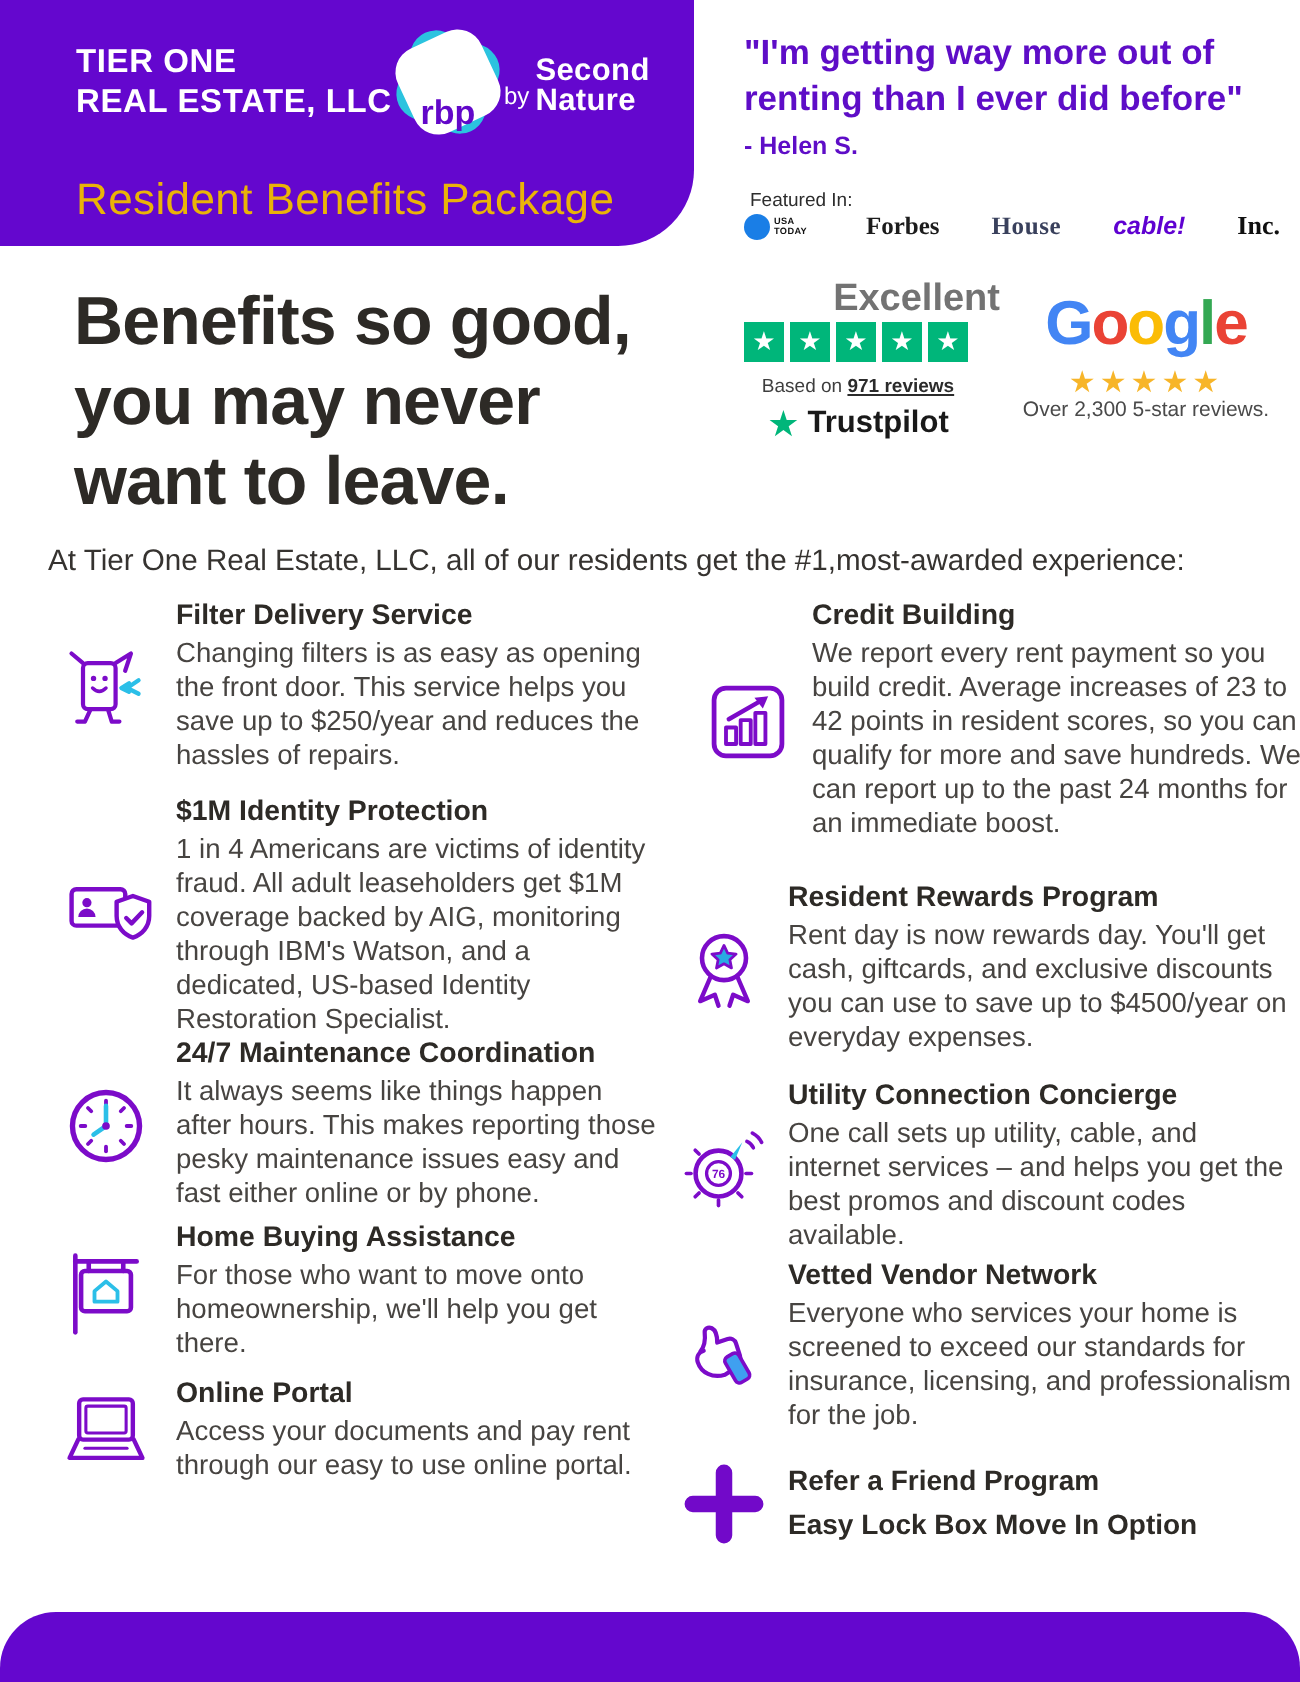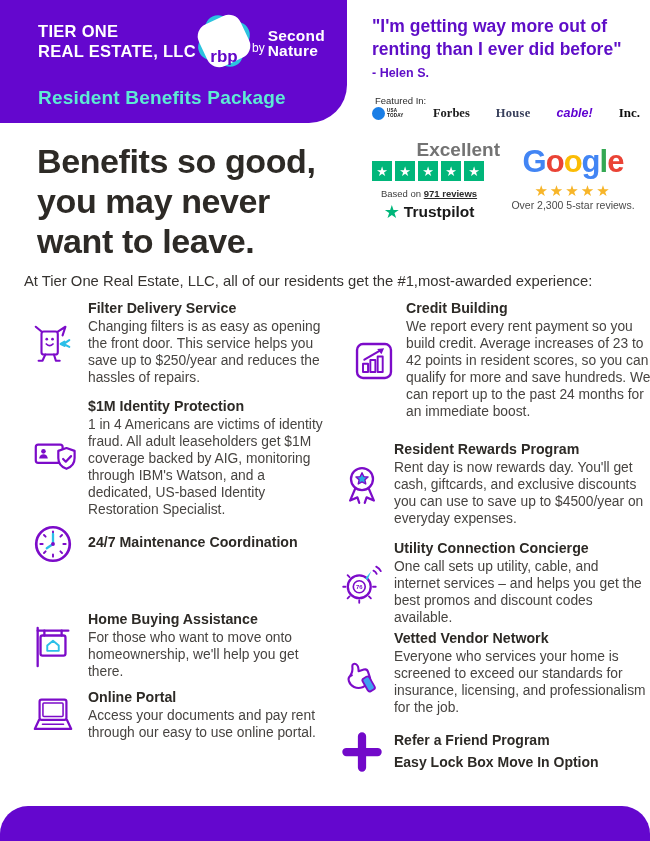--- a/index.html
+++ b/index.html
@@ -3,21 +3,21 @@
 <meta charset="utf-8">
 <style>
   html,body{margin:0;padding:0;background:#e8e8e8;}
   .page{position:relative;width:650px;height:841px;background:#ffffff;overflow:hidden;
         font-family:"Liberation Sans","DejaVu Sans",sans-serif;margin:0 auto;}
   .abs{position:absolute;}
 
   
   .hdr{left:0;top:0;width:347px;height:123px;background:#6407CE;border-bottom-right-radius:38px;}
   .company{left:38px;top:21px;color:#fff;font-size:16.5px;font-weight:800;line-height:1.22;letter-spacing:.3px;}
-  .pkg{left:38px;top:87px;color:#5eead4;font-size:19px;font-weight:700;letter-spacing:.2px;}
+  .pkg{left:38px;top:87px;color:#eab308;font-size:22px;font-weight:400;letter-spacing:.2px;}
   .rbp-wrap{left:192px;top:9px;width:64px;height:64px;}
   .rbp-sq{position:absolute;left:9px;top:9px;width:46px;height:46px;border-radius:13px;}
   .rbp-teal{background:#2BC3DF;transform:rotate(20deg);}
   .rbp-white{background:#ffffff;transform:rotate(65deg);}
   .rbp-txt{position:absolute;left:0;top:16px;width:64px;height:64px;display:flex;align-items:center;justify-content:center;
            color:#6207C9;font-weight:800;font-size:17px;}
   .byline{left:252px;top:29px;color:#fff;display:flex;gap:3px;}
   .byline .by{font-size:12px;margin-top:12px;}
   .byline .nm{font-size:15.5px;font-weight:600;line-height:.95;letter-spacing:.2px;}
 
@@ -197,20 +197,21 @@
         </g>
         <g stroke="#2BBFE8" stroke-width="2.4" stroke-linecap="round">
           <path d="M24 24 L24 13.5"></path>
             <path d="M24 24 L17.5 28.5"></path>
         </g>
         <circle cx="24" cy="24" r="2" fill="#7C0BC9"></circle>
       </svg>
     </span>
     <div class="btext" style="width:242px">
       <div class="btitle">24/7 Maintenance Coordination</div>
+      <div class="bdesc">It always seems like things happen after hours. This makes reporting those pesky maintenance issues easy and fast either online or by phone.</div>
     </div>
   </div>
 
   <div class="abs benefit" style="left:30px;top:611px;width:300px">
     <span class="bicon">
       <svg width="46" height="46" viewBox="0 0 48 48">
         <g stroke="#7C0BC9" stroke-width="2.4" fill="none" stroke-linecap="round" stroke-linejoin="round">
           <path d="M8 4 V44"></path>
             <path d="M8 7 H40"></path>
             <path d="M15 7 v5"></path>

